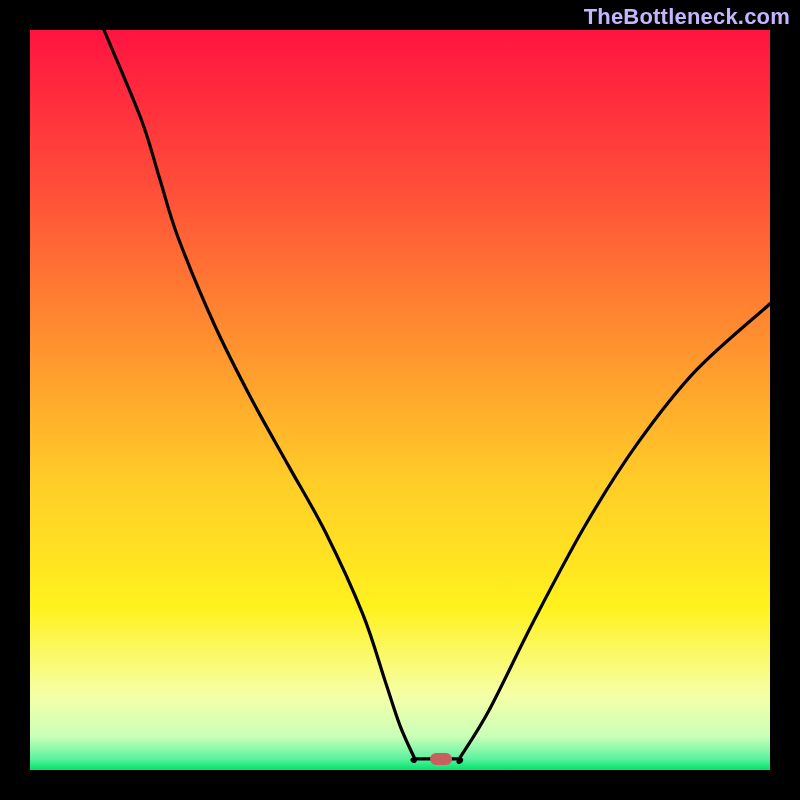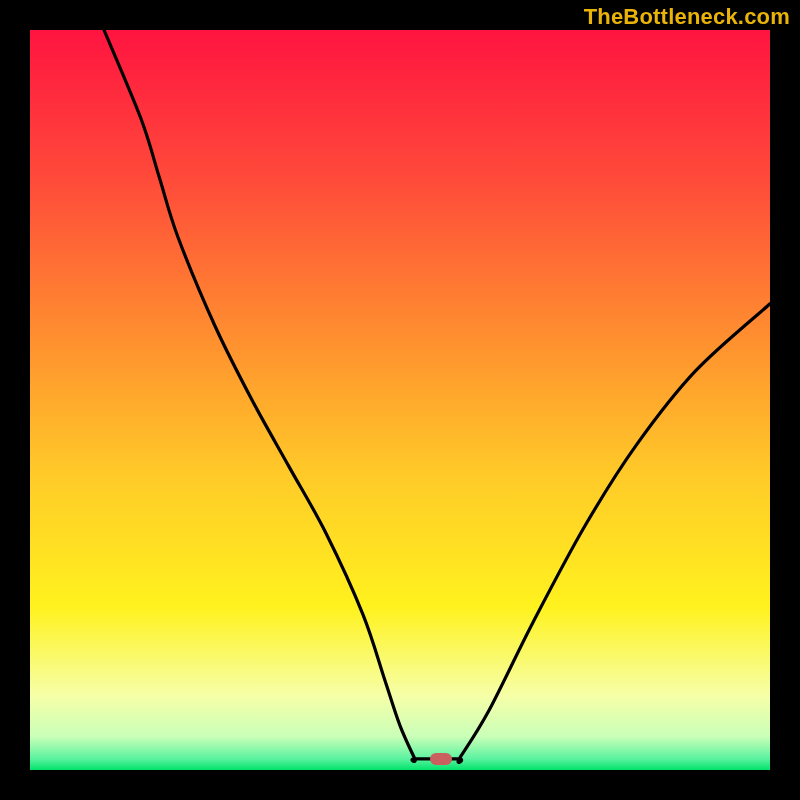--- a/index.html
+++ b/index.html
@@ -14,21 +14,21 @@
   .frame {
     position: relative;
     width: 800px;
     height: 800px;
     background: #000;
   }
   .watermark {
     position: absolute;
     top: 4px;
     right: 10px;
-    color: #eab308;
+    color: #c4b5fd;
     font-size: 22px;
     font-weight: 600;
     letter-spacing: 0.2px;
     user-select: none;
   }
   .plot {
     position: absolute;
     left: 30px;
     top: 30px;
     width: 740px;

